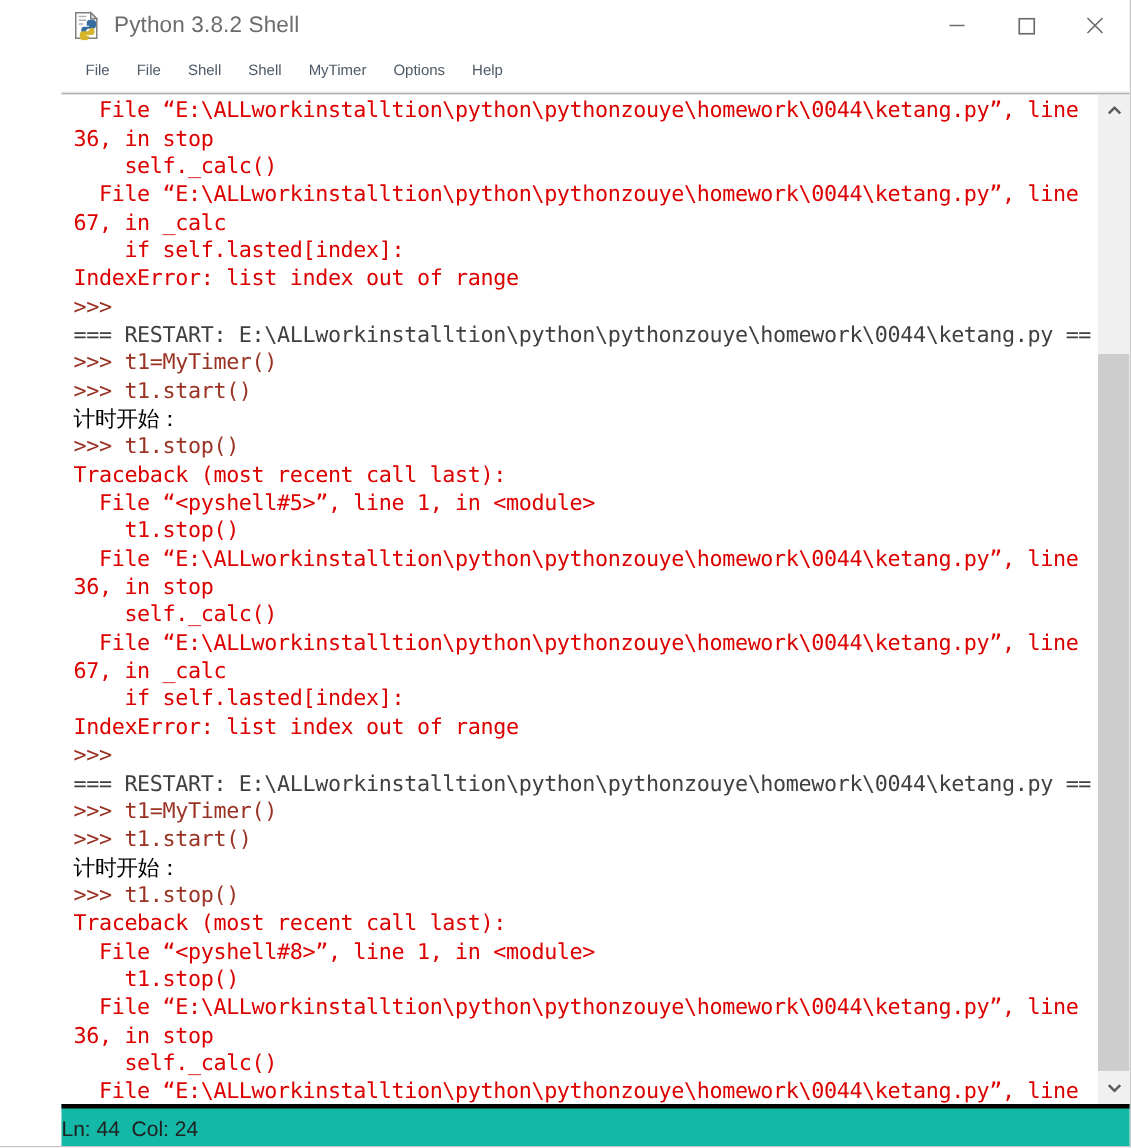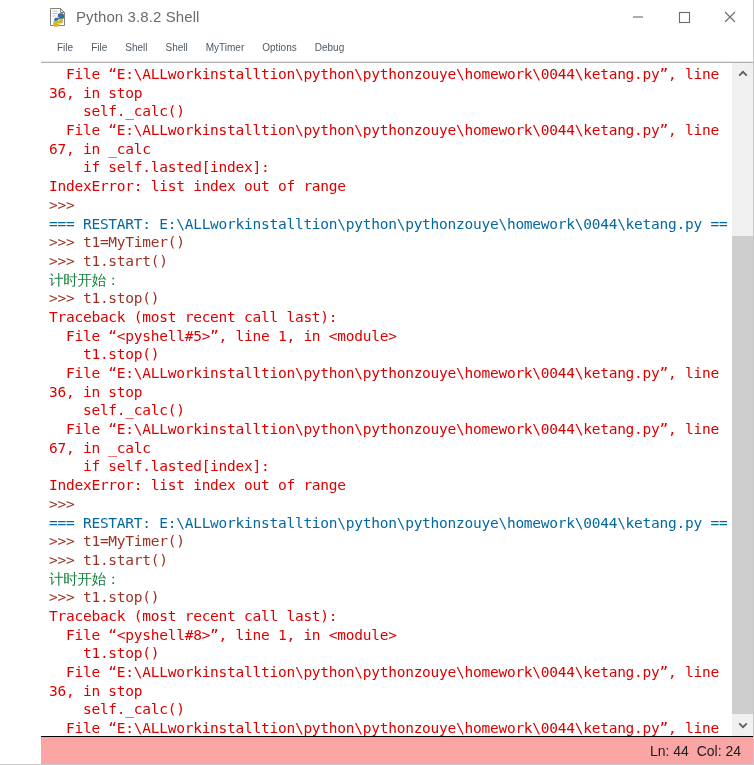--- a/index.html
+++ b/index.html
@@ -113,22 +113,22 @@
     line-height: 18.7px;
     white-space: pre;
     padding: 1px 0 0 7px;
     margin: 0;
     color: #000000;
     letter-spacing: -0.25px;
   }
   .ln { display: block; height: 18.7px; }
   .c-err    { color: #dd0000; }
   .c-prompt { color: #9a3324; }
-  .c-out    { color: #15803d; }
-  .c-black  { color: #0369a1; }
+  .c-out    { color: #000000; }
+  .c-black  { color: #404040; }
 
   
   .vscroll {
     width: 22px;
     min-width: 22px;
     background: #f0f0f0;
     display: flex;
     flex-direction: column;
     border-left: 1px solid #ffffff;
     box-sizing: border-box;
@@ -153,25 +153,24 @@
     left: 0;
     right: 0;
     background: #cdcdcd;
     cursor: default;
   }
 
   
   .statusbar {
     height: 28px;
     min-height: 28px;
-    background: #fca5a5;
-    display: flex;
-    align-items: center;
-    justify-content: flex-end;
-    border-top: 1px solid #000000;
+    background: #14b8a6;
+    display: flex;
+    align-items: center;
+    border-top: 3px solid #000000;
     box-sizing: border-box;
     padding-right: 12px;
   }
   .status-text {
     font-size: 14px;
     color: #202020;
     font-family: "Liberation Sans", sans-serif;
     white-space: pre;
   }
 </style>
@@ -210,21 +209,21 @@
     </div>
   </div>
 
   <div class="menubar">
     <div class="menu-item">File</div>
     <div class="menu-item">File</div>
     <div class="menu-item">Shell</div>
     <div class="menu-item">Shell</div>
     <div class="menu-item">MyTimer</div>
     <div class="menu-item">Options</div>
-    <div class="menu-item">Debug</div>
+    <div class="menu-item">Help</div>
   </div>
 
   <div class="bodyarea">
     <div class="text-area">
       <div class="code" id="shell-output"><span class="ln c-err">  File “E:\ALLworkinstalltion\python\pythonzouye\homework\0044\ketang.py”, line</span><span class="ln c-err">36, in stop</span><span class="ln c-err">    self._calc()</span><span class="ln c-err">  File “E:\ALLworkinstalltion\python\pythonzouye\homework\0044\ketang.py”, line</span><span class="ln c-err">67, in _calc</span><span class="ln c-err">    if self.lasted[index]:</span><span class="ln c-err">IndexError: list index out of range</span><span class="ln c-prompt">&gt;&gt;&gt;</span><span class="ln c-black">=== RESTART: E:\ALLworkinstalltion\python\pythonzouye\homework\0044\ketang.py ==</span><span class="ln c-prompt">&gt;&gt;&gt; t1=MyTimer()</span><span class="ln c-prompt">&gt;&gt;&gt; t1.start()</span><span class="ln c-out">计时开始：</span><span class="ln c-prompt">&gt;&gt;&gt; t1.stop()</span><span class="ln c-err">Traceback (most recent call last):</span><span class="ln c-err">  File “&lt;pyshell#5&gt;”, line 1, in &lt;module&gt;</span><span class="ln c-err">    t1.stop()</span><span class="ln c-err">  File “E:\ALLworkinstalltion\python\pythonzouye\homework\0044\ketang.py”, line</span><span class="ln c-err">36, in stop</span><span class="ln c-err">    self._calc()</span><span class="ln c-err">  File “E:\ALLworkinstalltion\python\pythonzouye\homework\0044\ketang.py”, line</span><span class="ln c-err">67, in _calc</span><span class="ln c-err">    if self.lasted[index]:</span><span class="ln c-err">IndexError: list index out of range</span><span class="ln c-prompt">&gt;&gt;&gt;</span><span class="ln c-black">=== RESTART: E:\ALLworkinstalltion\python\pythonzouye\homework\0044\ketang.py ==</span><span class="ln c-prompt">&gt;&gt;&gt; t1=MyTimer()</span><span class="ln c-prompt">&gt;&gt;&gt; t1.start()</span><span class="ln c-out">计时开始：</span><span class="ln c-prompt">&gt;&gt;&gt; t1.stop()</span><span class="ln c-err">Traceback (most recent call last):</span><span class="ln c-err">  File “&lt;pyshell#8&gt;”, line 1, in &lt;module&gt;</span><span class="ln c-err">    t1.stop()</span><span class="ln c-err">  File “E:\ALLworkinstalltion\python\pythonzouye\homework\0044\ketang.py”, line</span><span class="ln c-err">36, in stop</span><span class="ln c-err">    self._calc()</span><span class="ln c-err">  File “E:\ALLworkinstalltion\python\pythonzouye\homework\0044\ketang.py”, line</span></div>
     </div>
 
     <div class="vscroll">
       <div class="sb-arrow">
         <svg width="14" height="14" viewBox="0 0 14 14">

